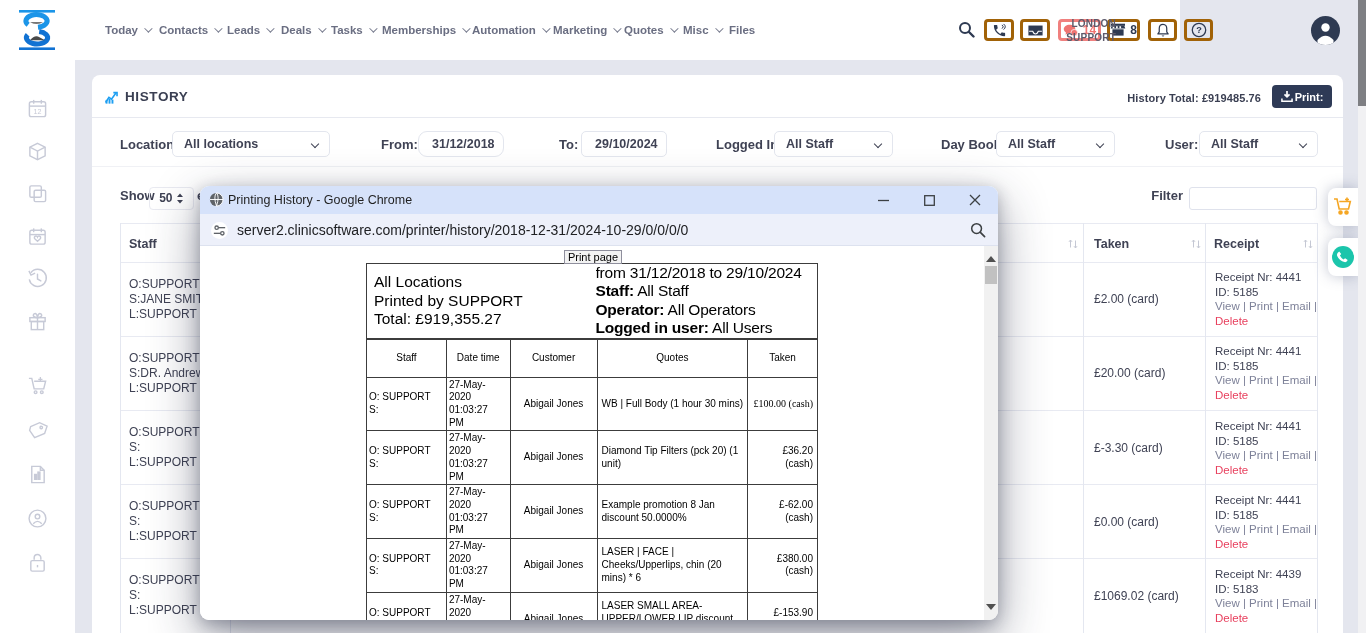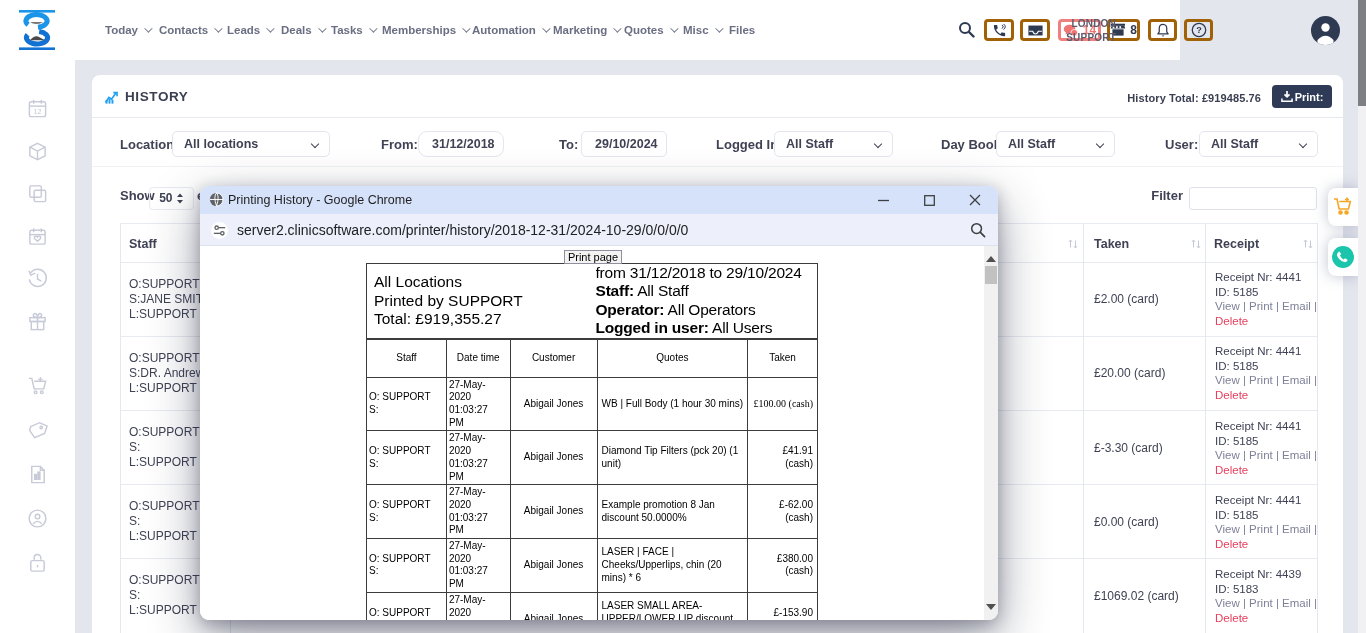--- a/index.html
+++ b/index.html
@@ -373,21 +373,21 @@
           <td style="padding:1px 8px 1px 2px;">27-May-2020 01:03:27 PM</td>
           <td style="padding:1px 4px; text-align:center;">Abigail Jones</td>
           <td style="padding:1px 4px;">WB | Full Body (1 hour 30 mins)</td>
           <td style="padding:1px 4px; text-align:right;font-family:Liberation Serif, serif;">£100.00 (cash)</td>
         </tr>
         <tr>
           <td style="padding:1px 2px;">O: SUPPORT<br>S:</td>
           <td style="padding:1px 8px 1px 2px;">27-May-2020 01:03:27 PM</td>
           <td style="padding:1px 4px; text-align:center;">Abigail Jones</td>
           <td style="padding:1px 4px;">Diamond Tip Filters (pck 20) (1 unit)</td>
-          <td style="padding:1px 4px; text-align:right;">£41.91 (cash)</td>
+          <td style="padding:1px 4px; text-align:right;">£36.20 (cash)</td>
         </tr>
         <tr>
           <td style="padding:1px 2px;">O: SUPPORT<br>S:</td>
           <td style="padding:1px 8px 1px 2px;">27-May-2020 01:03:27 PM</td>
           <td style="padding:1px 4px; text-align:center;">Abigail Jones</td>
           <td style="padding:1px 4px;">Example promotion 8 Jan discount 50.0000%</td>
           <td style="padding:1px 4px; text-align:right;">£-62.00 (cash)</td>
         </tr>
         <tr>
           <td style="padding:1px 2px;">O: SUPPORT<br>S:</td>

